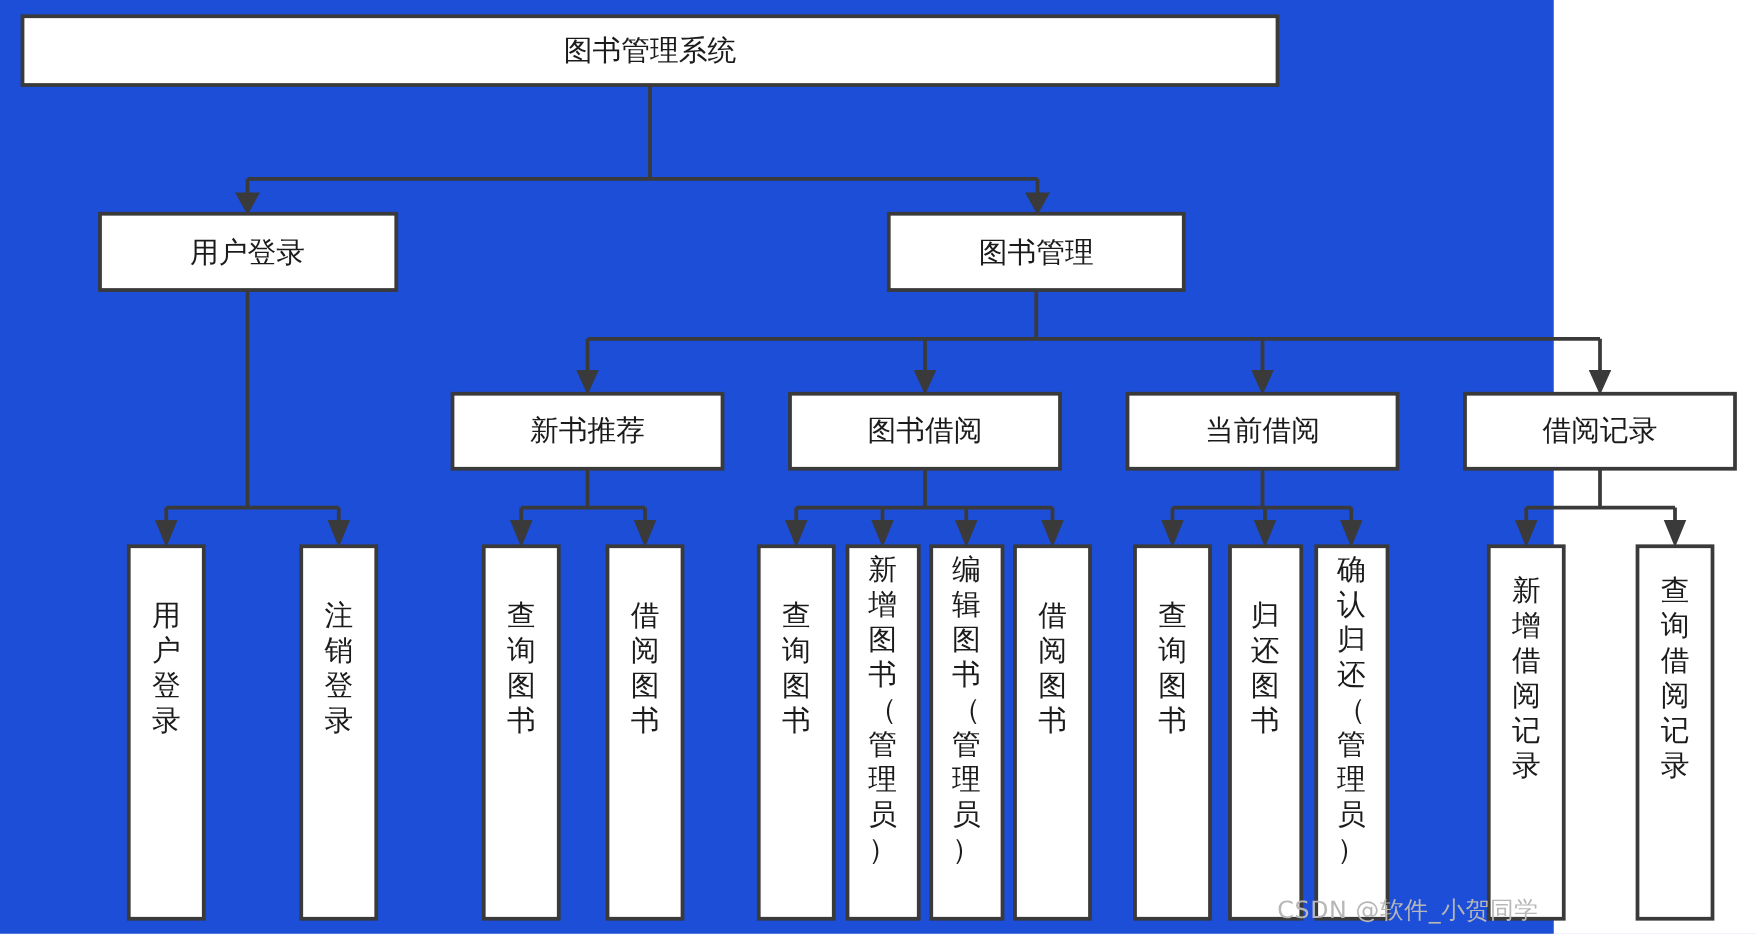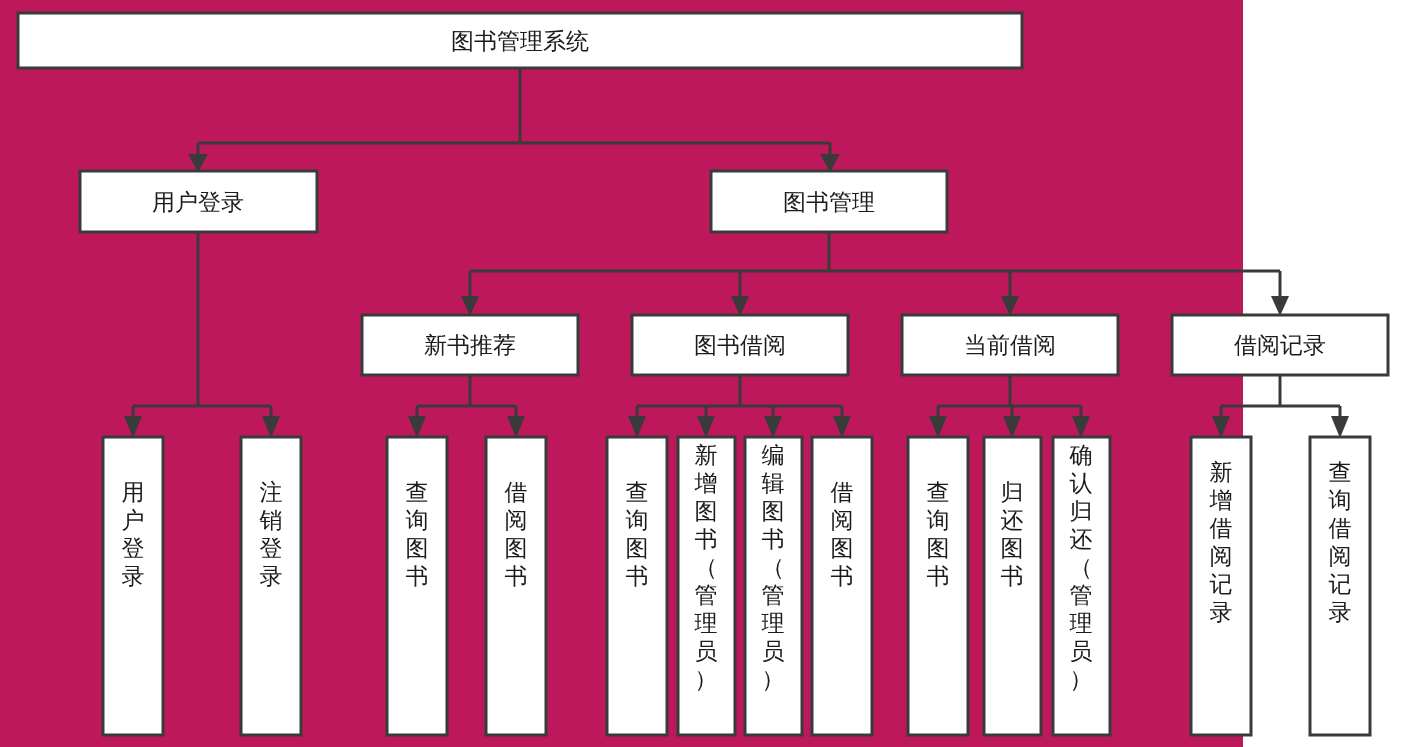--- a/index.html
+++ b/index.html
@@ -10,21 +10,21 @@
   body {
     width: 1405px;
     height: 747px;
     font-family: "DejaVu Sans", "Liberation Sans", sans-serif;
     overflow: hidden;
   }
   #diagram-root {
     position: relative;
     width: 1243px;
     height: 747px;
-    background: #be185d;
+    background: #1d4ed8;
   }
   svg.diagram-canvas {
     position: absolute;
     top: 0;
     left: 0;
     width: 1405px;
     height: 747px;
   }
   .node-box {
     fill: #ffffff;
@@ -230,13 +230,14 @@
       <text class="node-label-v" x="1221" y="480"><tspan x="1221" dy="0">新</tspan><tspan x="1221" dy="28">增</tspan><tspan x="1221" dy="28">借</tspan><tspan x="1221" dy="28">阅</tspan><tspan x="1221" dy="28">记</tspan><tspan x="1221" dy="28">录</tspan></text>
     </g>
 
     <g>
       <rect class="node-box" x="1310" y="437" width="60" height="298"></rect>
       <text class="node-label-v" x="1340" y="480"><tspan x="1340" dy="0">查</tspan><tspan x="1340" dy="28">询</tspan><tspan x="1340" dy="28">借</tspan><tspan x="1340" dy="28">阅</tspan><tspan x="1340" dy="28">记</tspan><tspan x="1340" dy="28">录</tspan></text>
     </g>
 
   </svg>
 
+  <div class="watermark">CSDN @软件_小贺同学</div>
 </div>
 
 </body></html>

